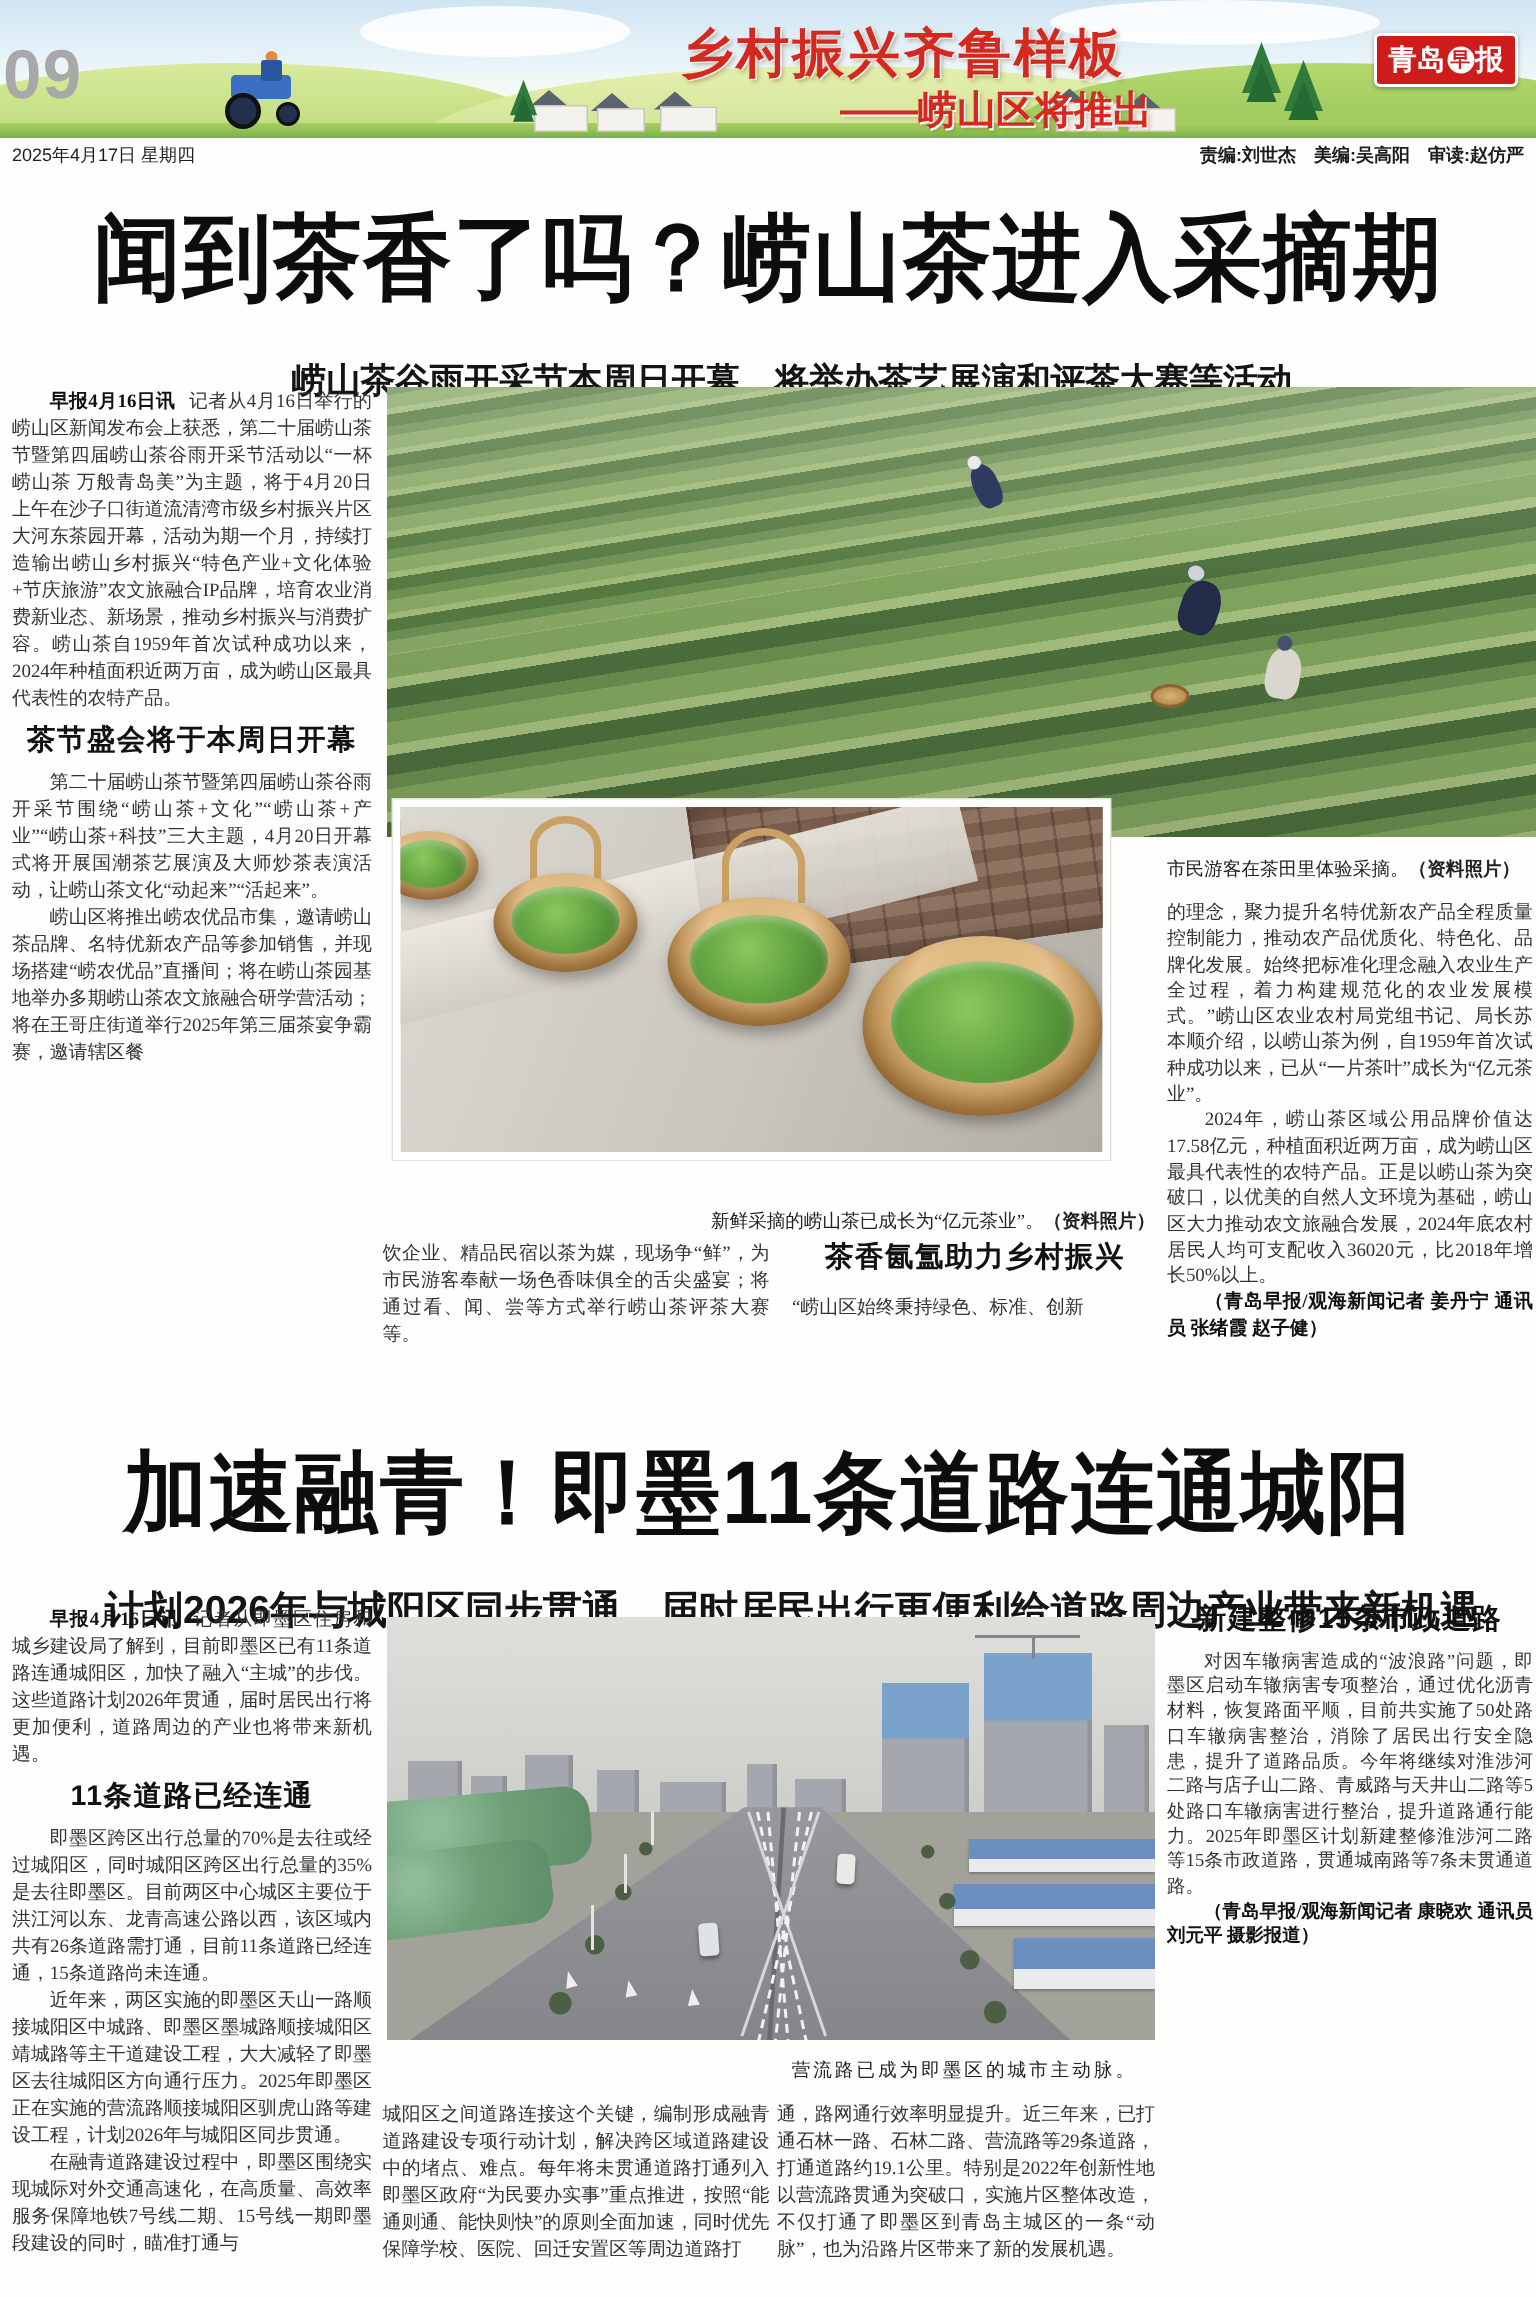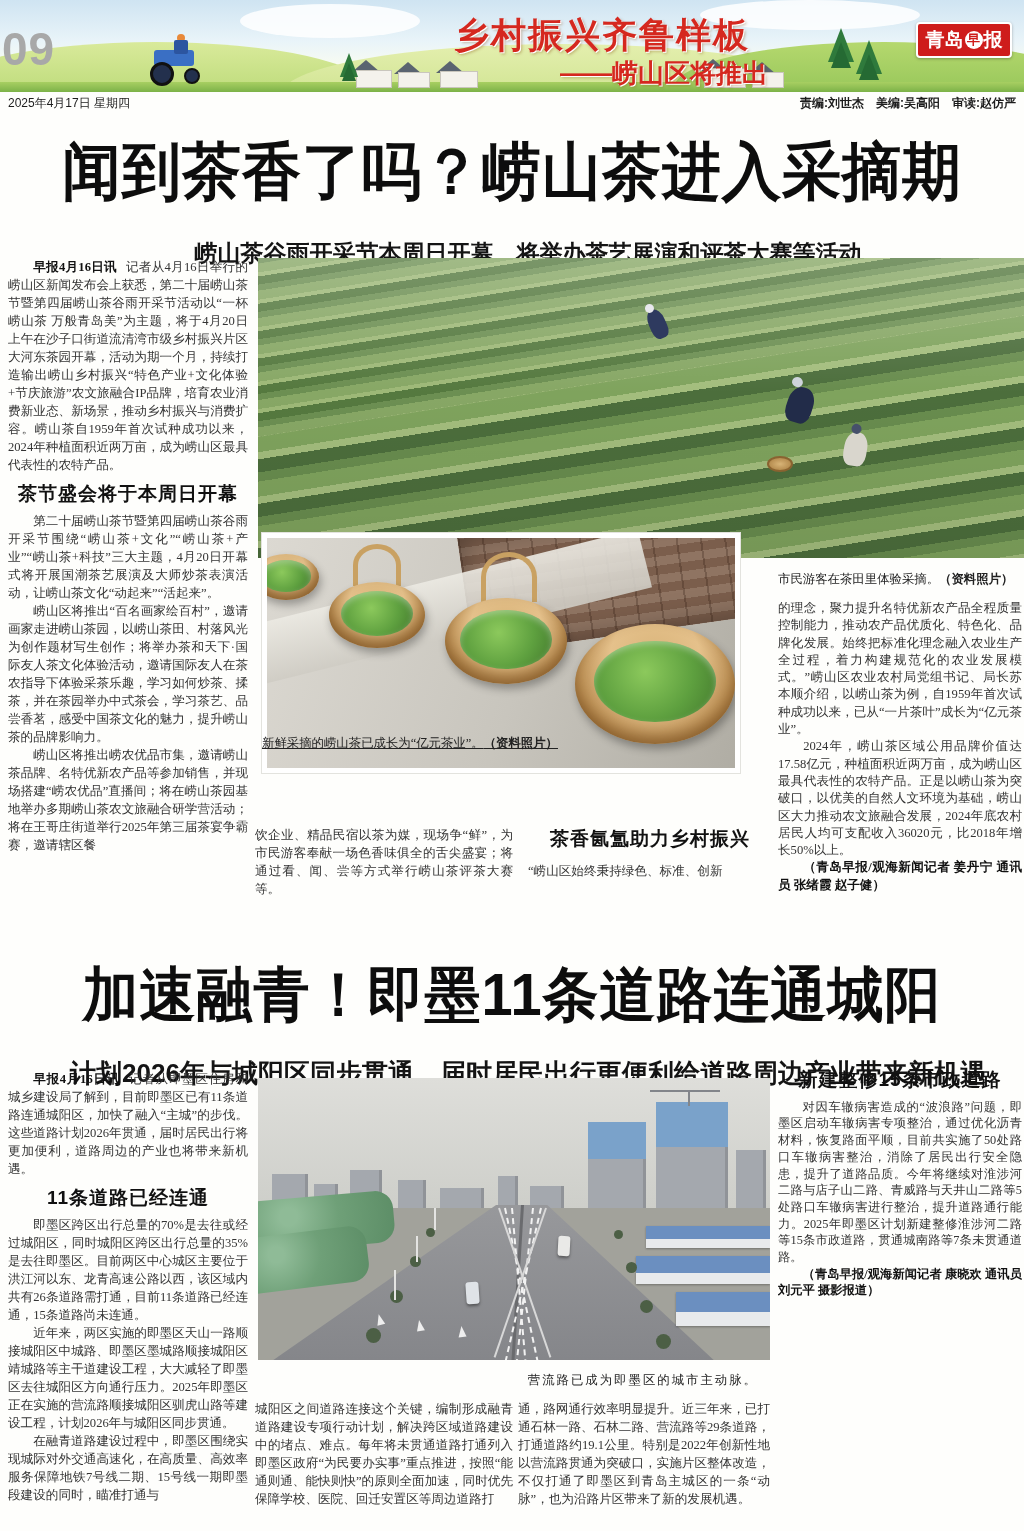--- a/index.html
+++ b/index.html
@@ -72,21 +72,21 @@
   .a2-left{left:8px;top:1070px;width:240px;height:461px;}
   .a2-midL{left:255px;top:1400px;width:258px;height:131px;}
   .a2-midR{left:518px;top:1400px;width:252px;height:131px;}
   .a2-right{left:778px;top:1068px;width:244px;height:463px;font-size:12.3px;line-height:16.7px;}
   .a2-right .colhead{margin:4px 0 10px;}
 
   
   .cap{position:absolute;font-size:12.4px;color:#222;font-family:"Liberation Serif","DejaVu Serif",serif;}
   .cap b{font-weight:800;}
   .cap-field{left:778px;top:571px;width:246px;white-space:nowrap;overflow:hidden;}
-  .cap-basket{left:262px;top:735px;width:508px;text-align:left;text-decoration:underline;}
+  .cap-basket{left:262px;top:806px;width:508px;text-align:right;}
   .cap-road{left:258px;top:1372px;width:500px;text-align:right;letter-spacing:2px;}
 
   
   .photo-field{position:absolute;left:258px;top:258px;width:766px;height:300px;overflow:hidden;background:#6d8f54;}
   .rows{position:absolute;left:-8%;width:116%;transform:rotate(-9deg);}
   .rows-far{top:-18%;height:70%;
      background:repeating-linear-gradient(180deg,#87a765 0 9px,#9db877 9px 13px,#55793f 13px 21px,#6c8f52 21px 27px);}
   .rows-near{top:40%;height:85%;
      background:repeating-linear-gradient(180deg,#7fa35d 0 15px,#a3bd7d 15px 22px,#4c6e3c 22px 35px,#688c4e 35px 44px);}
   .field-haze{position:absolute;inset:0;background:linear-gradient(180deg,rgba(255,255,255,.22),rgba(0,0,0,0) 45%,rgba(0,0,0,.08));}
@@ -203,21 +203,20 @@
     <span class="crd" data-name="editor-credits">责编:刘世杰　美编:吴高阳　审读:赵仿严</span>
   </div>
 
   <h1 class="h1 h1a1" data-name="article1-headline">闻到茶香了吗？崂山茶进入采摘期</h1>
   <div class="subhl sub1" data-name="article1-subheadline">崂山茶谷雨开采节本周日开幕　将举办茶艺展演和评茶大赛等活动</div>
 
   <div class="col a1-left" data-name="article1-left-column">
     <p class="ind" data-name="paragraph"><span class="lead" data-name="dateline-lead">早报4月16日讯</span><span>记者从4月16日举行的崂山区新闻发布会上获悉，第二十届崂山茶节暨第四届崂山茶谷雨开采节活动以“一杯崂山茶 万般青岛美”为主题，将于4月20日上午在沙子口街道流清湾市级乡村振兴片区大河东茶园开幕，活动为期一个月，持续打造输出崂山乡村振兴“特色产业+文化体验+节庆旅游”农文旅融合IP品牌，培育农业消费新业态、新场景，推动乡村振兴与消费扩容。崂山茶自1959年首次试种成功以来，2024年种植面积近两万亩，成为崂山区最具代表性的农特产品。</span></p>
     <div class="colhead" data-name="section-subhead">茶节盛会将于本周日开幕</div>
     <p class="ind" data-name="paragraph">第二十届崂山茶节暨第四届崂山茶谷雨开采节围绕“崂山茶+文化”“崂山茶+产业”“崂山茶+科技”三大主题，4月20日开幕式将开展国潮茶艺展演及大师炒茶表演活动，让崂山茶文化“动起来”“活起来”。</p>
-    <p class="ind" data-name="paragraph">崂山区将推出“百名画家绘百村”，邀请画家走进崂山茶园，以崂山茶田、村落风光为创作题材写生创作；将举办茶和天下·国际友人茶文化体验活动，邀请国际友人在茶农指导下体验采茶乐趣，学习如何炒茶、揉茶，并在茶园举办中式茶会，学习茶艺、品尝香茗，感受中国茶文化的魅力，提升崂山茶的品牌影响力。</p>
     <p class="ind" data-name="paragraph">崂山区将推出崂农优品市集，邀请崂山茶品牌、名特优新农产品等参加销售，并现场搭建“崂农优品”直播间；将在崂山茶园基地举办多期崂山茶农文旅融合研学营活动；将在王哥庄街道举行2025年第三届茶宴争霸赛，邀请辖区餐</p>
   </div>
 
   <div class="photo-field" data-name="photo-tea-field">
     <div class="rows rows-far" data-name="tea-rows-far"></div>
     <div class="rows rows-near" data-name="tea-rows-near"></div>
     <div class="field-haze" data-name="photo-haze"></div>
     <div class="worker wk1" data-name="tea-picker-figure"></div>
     <div class="worker wk2" data-name="tea-picker-figure"></div>
     <div class="worker wk3" data-name="tea-picker-figure"></div>

